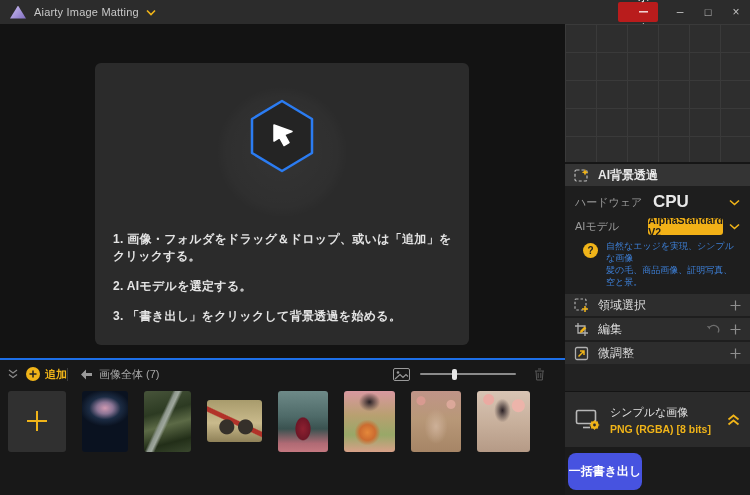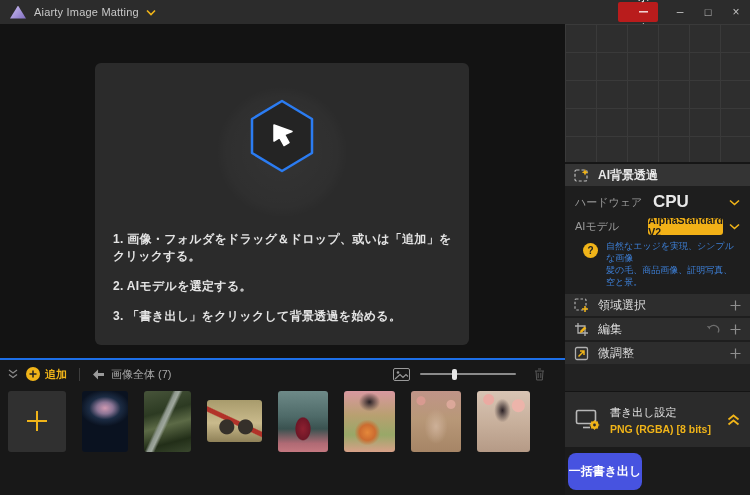--- a/index.html
+++ b/index.html
@@ -34,21 +34,21 @@
   .instructions { position:absolute; left:18px; top:168px; right:10px; }
   .instr { color:#e4e4e4; font-size:12px; font-weight:bold; margin-bottom:13px; letter-spacing:.3px; }
 
   
   .bottom { position:absolute; left:0; top:358px; width:565px; height:137px;
     background:#181818; border-top:2px solid #1d6fe8; }
   .btoolbar { height:24px; display:flex; align-items:center; padding:0 8px; margin-top:2px; }
   .collapse-ic { margin-right:8px; display:flex; }
   .add-circle { width:14px; height:14px; border-radius:50%; background:#f0b419;
     display:flex; align-items:center; justify-content:center; margin-right:5px; }
-  .add-label { color:#f0b419; font-size:11px; font-weight:bold; margin-right:12px; }
+  .add-label { color:#f0b419; font-size:11px; font-weight:bold; }
   .vsep { width:1px; height:13px; background:#3d3d3d; margin-right:12px; }
   .back-ic { margin-right:6px; display:flex; }
   .filter-label { color:#a8a8a8; font-size:11px; }
   .bt-spacer { flex:1; }
   .img-ic { margin-right:10px; display:flex; }
   .slider { position:relative; width:96px; height:12px; margin-right:18px; }
   .slider .track { position:absolute; left:0; top:5px; width:96px; height:2px; background:#8a8a8a; border-radius:1px; }
   .slider .handle { position:absolute; left:32px; top:1px; width:5px; height:11px; background:#e6e6e6; border-radius:2px; }
   .trash-ic { margin-right:12px; display:flex; opacity:.55; }
   .thumbs { display:flex; align-items:center; gap:16px; padding-left:8px; margin-top:4px; height:62px; }
@@ -299,21 +299,21 @@
 
     <div class="exportbox">
       <svg width="26" height="22" viewBox="0 0 26 22">
           <rect x="1.5" y="1.5" width="19" height="13" rx="1.5" fill="none" stroke="#b8b8b8" stroke-width="1.6"></rect>
           <path d="M8,18.5 h7" stroke="#b8b8b8" stroke-width="1.6"></path>
           <circle cx="19.5" cy="16" r="4" fill="#f0b419"></circle>
           <circle cx="19.5" cy="16" r="1.4" fill="#2b2b2b"></circle>
           <path d="M19.5,11.2v1.6 M19.5,19.2v1.6 M14.7,16h1.6 M22.7,16h1.6 M16.2,12.7l1.1,1.1 M21.7,18.2l1.1,1.1 M22.8,12.7l-1.1,1.1 M17.3,18.2l-1.1,1.1" stroke="#f0b419" stroke-width="1.2"></path>
         </svg>
       <div class="exp-texts">
-        <div class="exp-title">書き出し設定</div>
+        <div class="exp-title">シンプルな画像</div>
         <div class="exp-format">PNG (RGBA) [8 bits]</div>
       </div>
       <div style="display:flex;">
         <svg width="13" height="12" viewBox="0 0 13 12">
             <polyline points="1.5,5.5 6.5,1.5 11.5,5.5" fill="none" stroke="#f0b419" stroke-width="1.8"></polyline>
             <polyline points="1.5,10.5 6.5,6.5 11.5,10.5" fill="none" stroke="#f0b419" stroke-width="1.8"></polyline>
           </svg>
       </div>
     </div>
 

